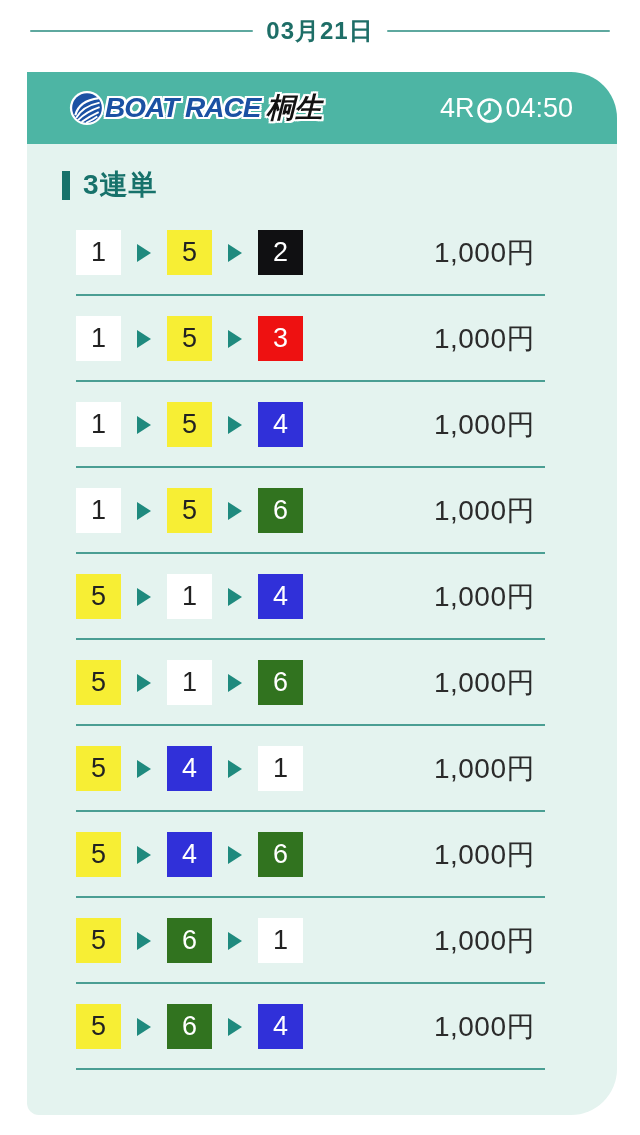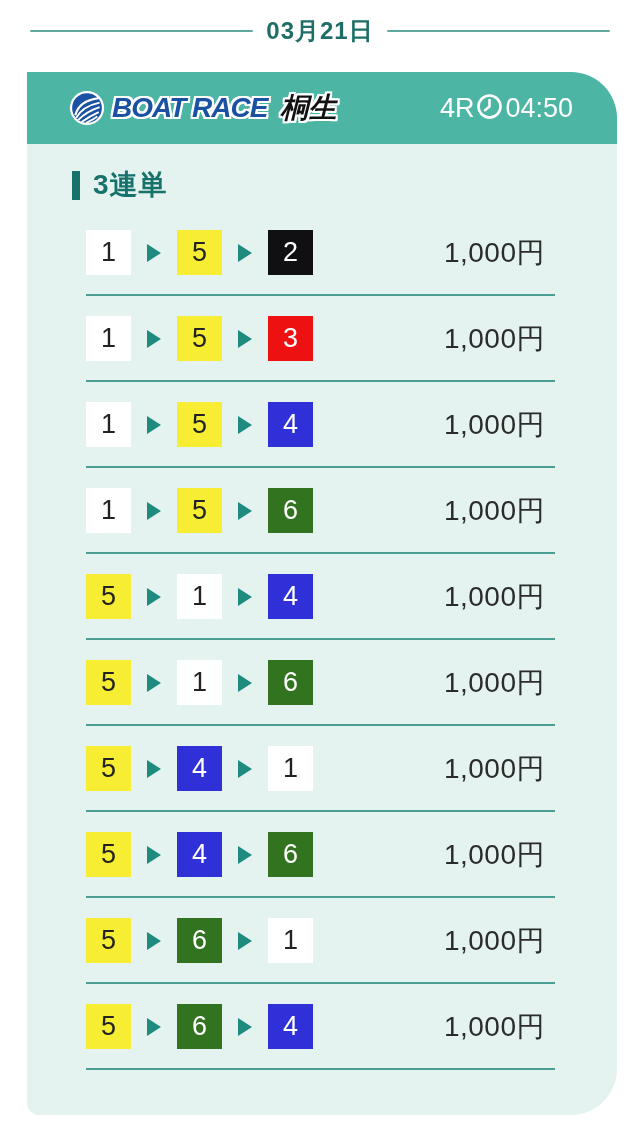--- a/index.html
+++ b/index.html
@@ -25,38 +25,38 @@
   
   .card{
     width:590px;height:1043px;margin:24px 0 0 27px;
     border-radius:0 46px 46px 12px;overflow:hidden;
     display:flex;flex-direction:column;
   }
   .card-header{
     height:72px;flex:0 0 72px;background:var(--header-teal);
     display:flex;align-items:center;padding:0 44px 0 42px;
   }
-  .logo-group{display:flex;align-items:center;gap:7px;}
+  .logo-group{display:flex;align-items:center;}
   .logo-mark{flex:0 0 auto;display:block;}
   .brand-text{
     font-size:28px;font-weight:bold;font-style:italic;letter-spacing:-1px;
     color:var(--brand-blue);white-space:nowrap;
     text-shadow:-2px -2px 0 #fff,2px -2px 0 #fff,-2px 2px 0 #fff,2px 2px 0 #fff,
                 -2px 0 0 #fff,2px 0 0 #fff,0 -2px 0 #fff,0 2px 0 #fff;
   }
   .venue-text{
     font-size:28px;font-weight:bold;font-style:italic;margin-left:6px;
     color:#121212;white-space:nowrap;
     text-shadow:-2px -2px 0 #fff,2px -2px 0 #fff,-2px 2px 0 #fff,2px 2px 0 #fff,
                 -2px 0 0 #fff,2px 0 0 #fff,0 -2px 0 #fff,0 2px 0 #fff;
   }
-  .header-right{margin-left:auto;display:flex;align-items:flex-start;gap:2px;color:#fff;font-size:27px;}
+  .header-right{margin-left:auto;display:flex;align-items:flex-end;gap:2px;color:#fff;font-size:27px;}
   .clock-icon{display:block;}
   
-  .card-body{flex:1;background:var(--card-bg);padding:26px 62px 30px 45px;}
+  .card-body{flex:1;background:var(--card-bg);padding:26px 62px 30px 35px;}
   .section-heading{display:flex;align-items:center;gap:13px;height:30px;margin-bottom:30px;}
   .heading-bar{width:8px;height:29px;background:var(--heading-teal);}
   .heading-text{font-size:28px;font-weight:bold;color:var(--heading-teal);letter-spacing:1px;}
   
   .bet-list{margin-left:14px;width:469px;}
   .bet-row{
     display:flex;align-items:center;
     padding-bottom:19px;margin-bottom:20px;
     border-bottom:2px solid var(--divider-teal);
   }

